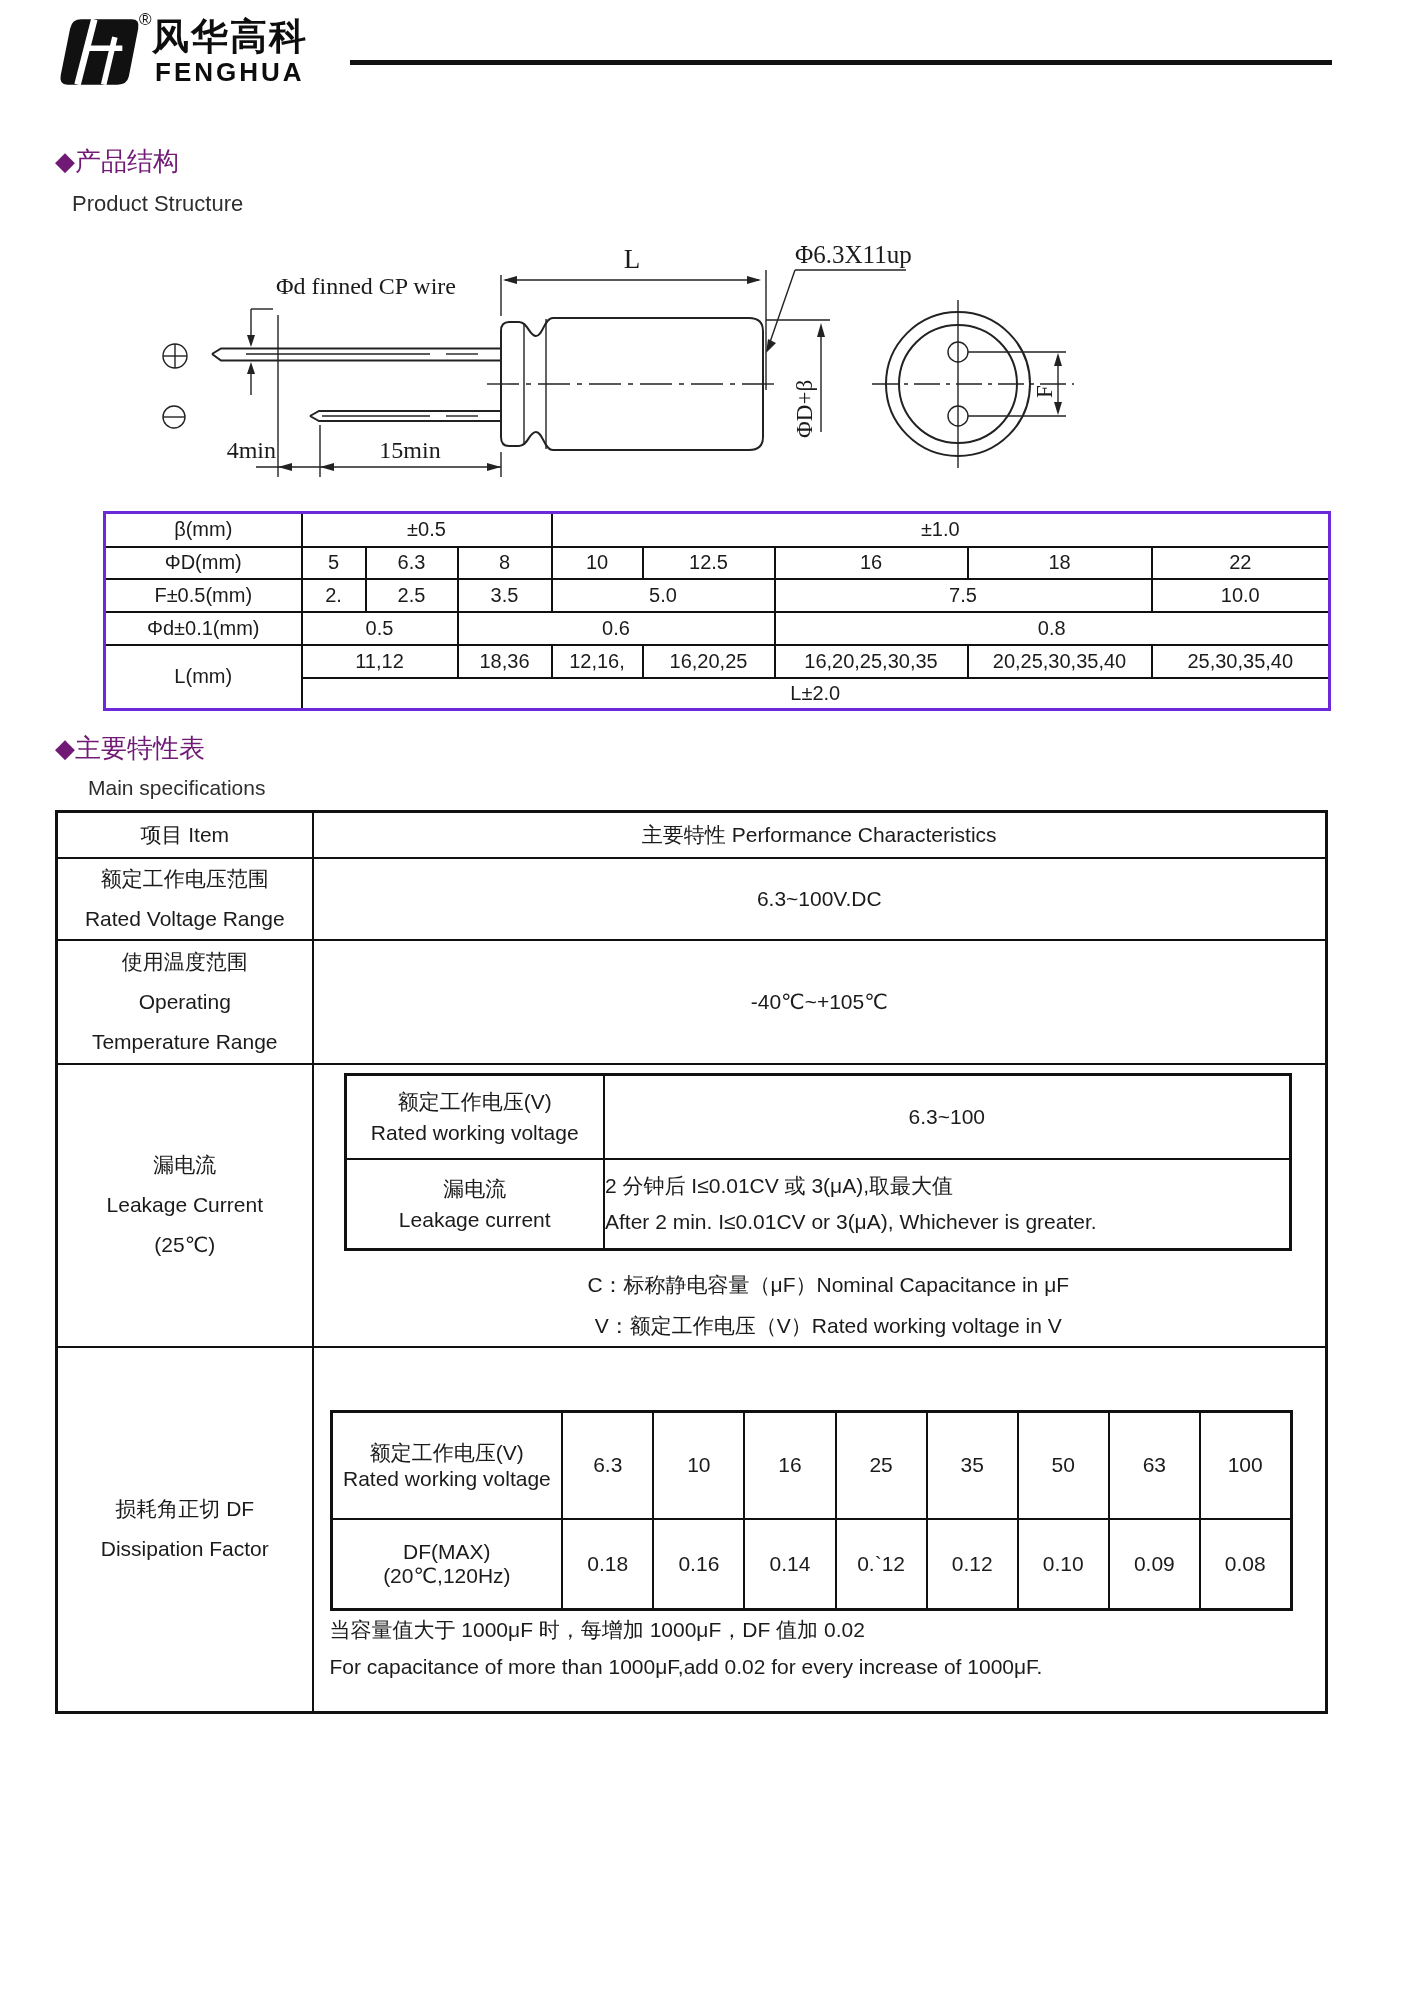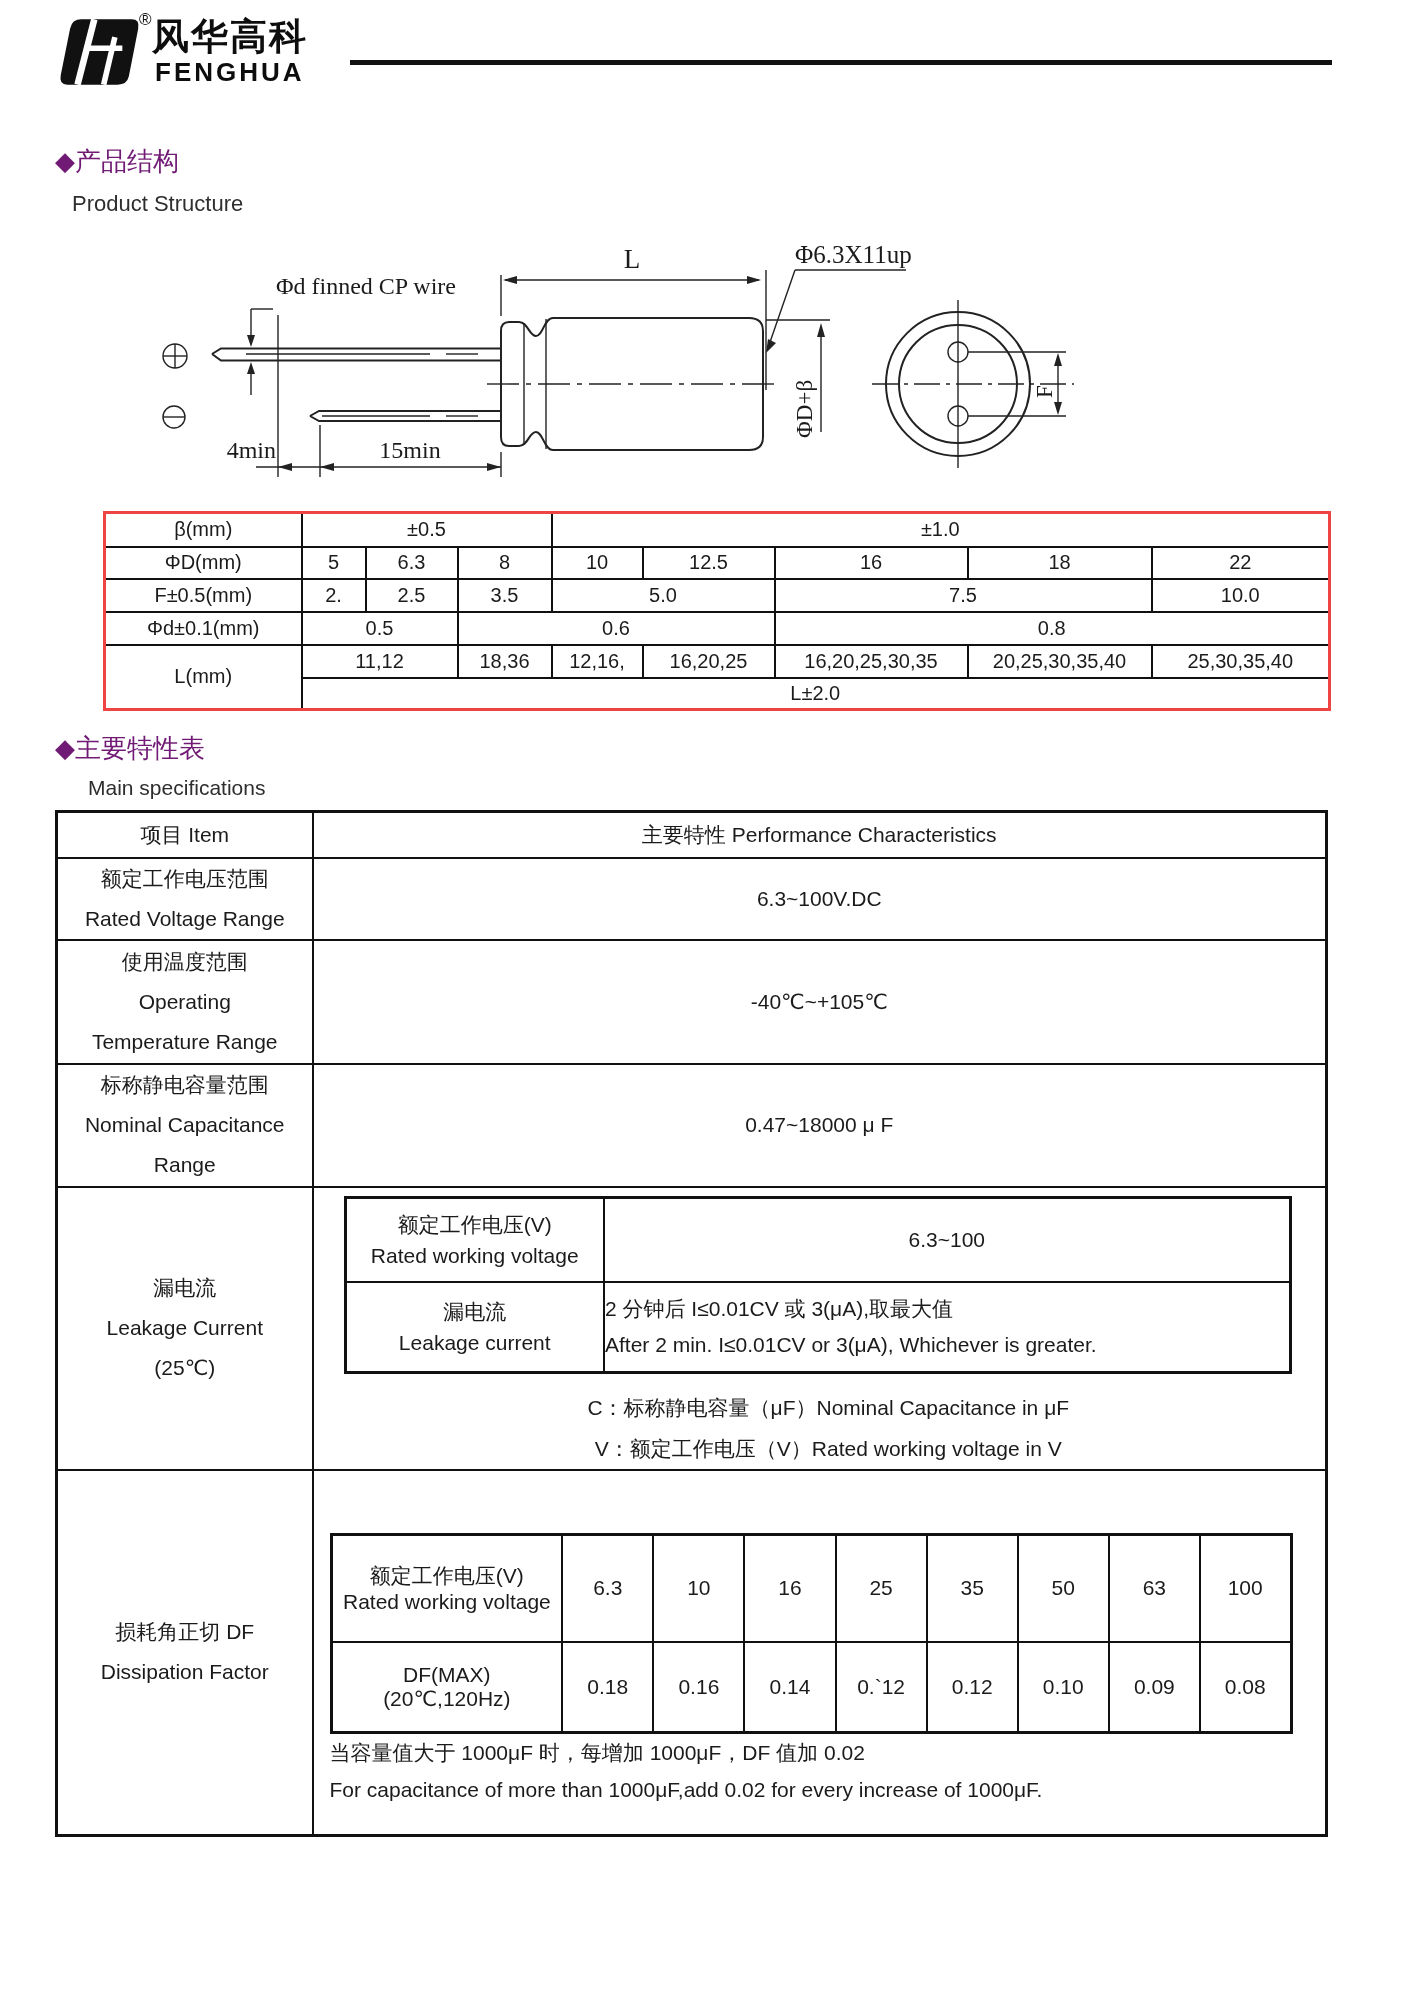--- a/index.html
+++ b/index.html
@@ -26,21 +26,21 @@
   .diagram{position:absolute;left:0;top:235px;}
   .diagram .ln{stroke:#222;stroke-width:2;fill:none;}
   .diagram .thin{stroke:#222;stroke-width:1.4;fill:none;}
   .diagram .ah{fill:#222;stroke:none;}
   .diagram text{fill:#1b1b1b;font-family:"Liberation Serif","DejaVu Serif",serif;}
 
   
   table{border-collapse:collapse;table-layout:fixed;}
   td{border:2px solid #111;font-size:20px;color:#1b1b1b;text-align:center;vertical-align:middle;
      padding:0;overflow:hidden;}
-  .dim-table{position:absolute;left:103px;top:511px;width:1225px;border:3px solid #ef4444;}
+  .dim-table{position:absolute;left:103px;top:511px;width:1225px;border:3px solid #6d28d9;}
   .spec-table{position:absolute;left:55px;top:810px;width:1273px;border:3px solid #111;}
   .spec-table td{font-size:21px;}
   .lblcell div{line-height:40px;}
   .vtop{vertical-align:top;text-align:left;}
   .nested{border:3px solid #111;margin-top:8px;margin-left:30px;width:948px;}
   .nested td{font-size:21px;}
   .nested .twoline div{line-height:31px;}
   .lk-rule{text-align:left;}
   .lk-rule div{line-height:36px;}
   .notes{margin-left:18px;margin-top:13px;font-size:21px;text-align:center;}
@@ -242,28 +242,20 @@
 
     <tr style="height:124px">
       <td class="lblcell">
         <div>使用温度范围</div>
         <div>Operating</div>
         <div>Temperature Range</div>
       </td>
       <td>-40℃~+105℃</td>
     </tr>
 
-    <tr style="height:123px">
-      <td class="lblcell">
-        <div>标称静电容量范围</div>
-        <div>Nominal Capacitance</div>
-        <div>Range</div>
-      </td>
-      <td>0.47~18000 μ F</td>
-    </tr>
 
 
     <tr style="height:264px">
       <td class="lblcell">
         <div>漏电流</div>
         <div>Leakage Current</div>
         <div>(25℃)</div>
       </td>
       <td class="vtop">
         <table class="nested">

